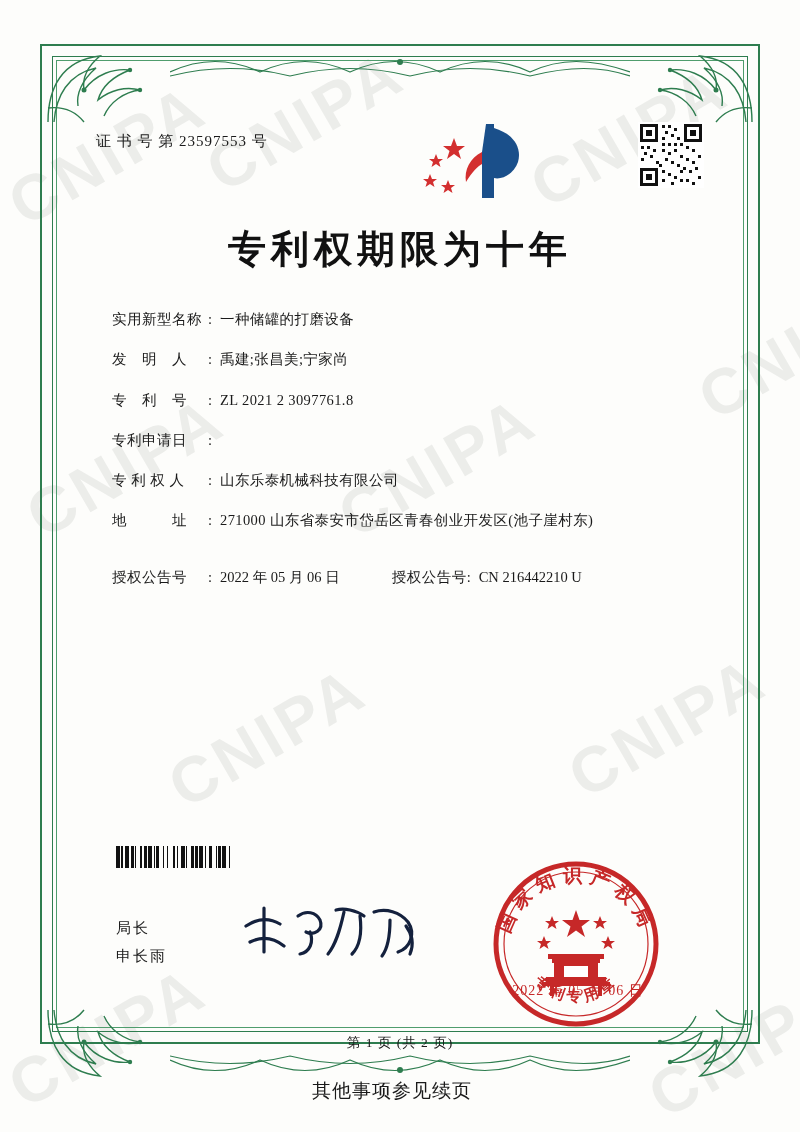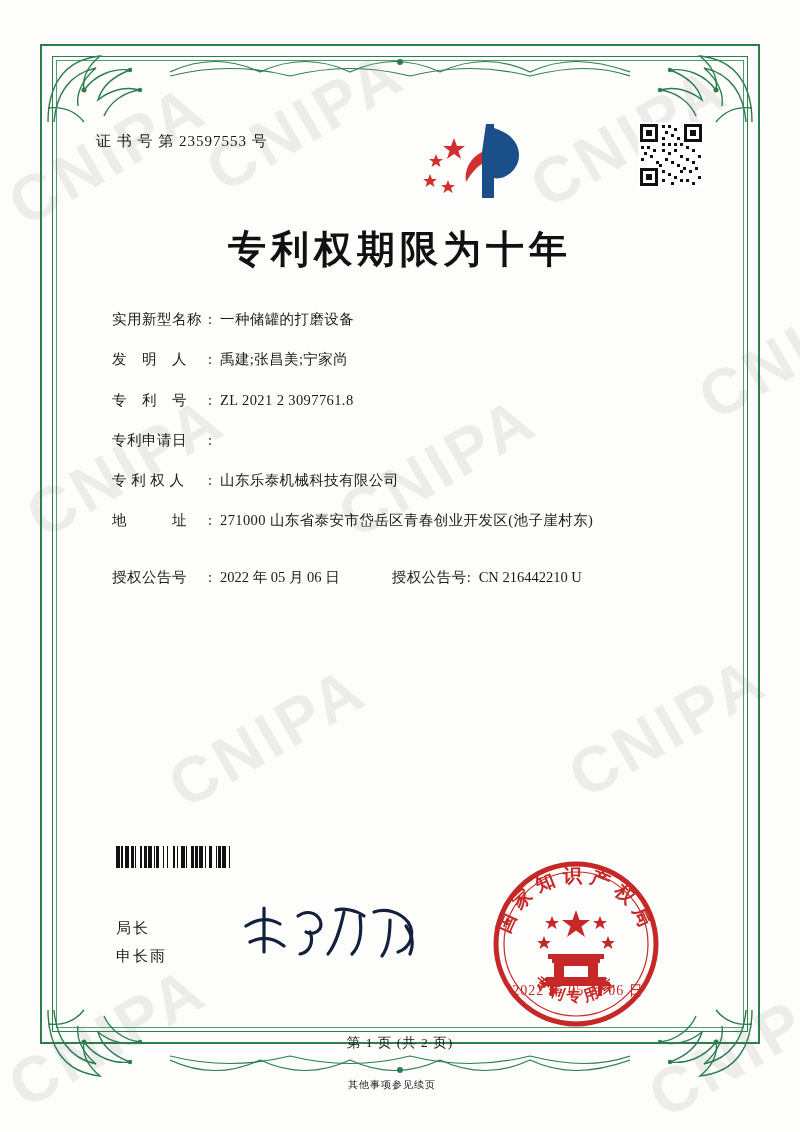--- a/index.html
+++ b/index.html
@@ -242,21 +242,21 @@
     font-size: 13.5px;
     letter-spacing: 1px;
     font-family: Liberation Serif, serif;
   }
   .footer-note {
     position: absolute;
     left: 0;
     right: 16px;
     top: 1078px;
     text-align: center;
-    font-size: 10px;
+    font-size: 19px;
     letter-spacing: 1px;
   }
 </style>
 </head>
 <body>
 
 <div class="page">
 
   <div class="watermarks" id="wm-layer">
       <div class="wm" style="left: 0px; top: 118px; font-size: 64px;">CNIPA</div>

